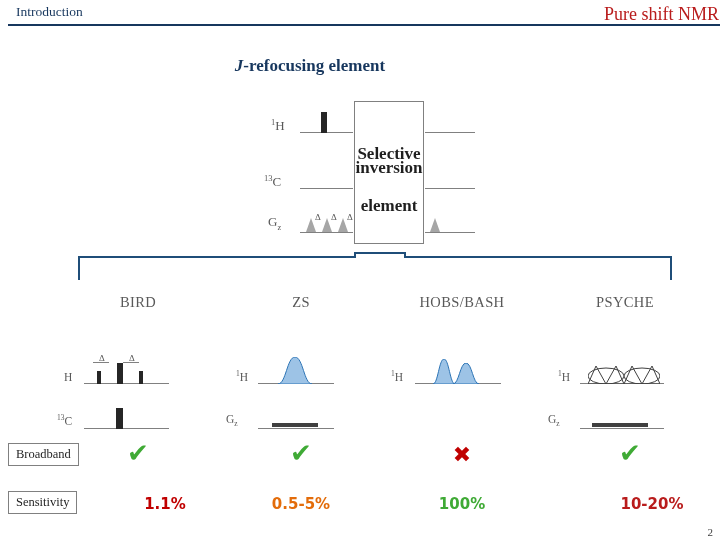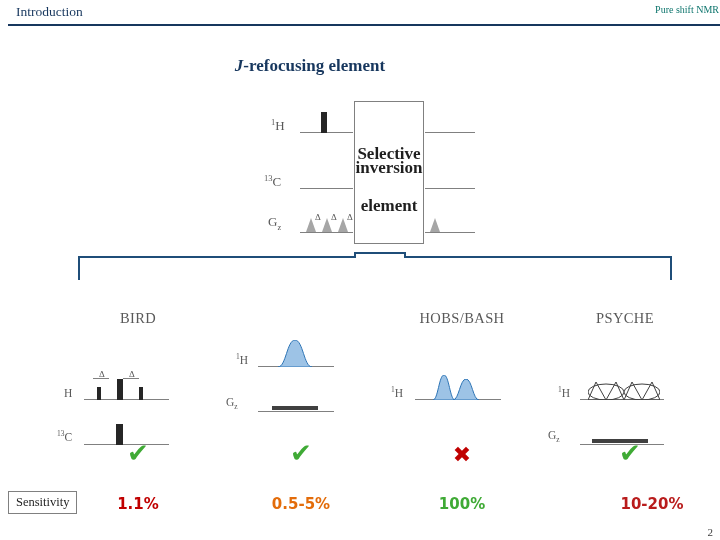--- a/index.html
+++ b/index.html
@@ -33,22 +33,22 @@
     left: 8px;
     top: 4px;
     font-size: 13.5px;
     color: #17375e;
     font-family: "Liberation Serif", serif;
   }
   .header-right {
     position: absolute;
     right: 9px;
     top: 4px;
-    font-size: 10px;
-    color: #0f766e;
+    font-size: 18px;
+    color: #b91c1c;
     font-family: "Liberation Serif", serif;
   }
   .header-rule {
     position: absolute;
     left: 0;
     top: 24px;
     width: 720px;
     height: 2px;
     background: #17375e;
   }
@@ -153,21 +153,20 @@
     position: absolute;
     top: 294px;
     width: 170px;
     text-align: center;
   }
   .method-name {
     font-size: 14.5px;
     color: #595959;
     font-family: "Liberation Serif", serif;
     letter-spacing: 0.4px;
-    margin-top: 16px;
   }
   .m-diagram {
     position: relative;
     width: 170px;
     height: 95px;
     margin-top: 10px;
   }
   .small-label {
     position: absolute;
     font-size: 11.5px;
@@ -293,20 +292,21 @@
       <div class="axis-line" style="left:31px; top:107px; width:85px;"></div>
       <div class="pulse" style="left:63px; top:87px; width:7px; height:21px;"></div>
       <div class="grad-delta" style="left:46px; top:32px;">Δ</div>
       <div class="grad-delta" style="left:76px; top:32px;">Δ</div>
       <div class="axis-line" style="left:40px; top:41px; width:16px; background:#808080;"></div>
       <div class="axis-line" style="left:70px; top:41px; width:16px; background:#808080;"></div>
     </div>
   </div>
 
   <div class="method" style="left:216px;">
+    <div class="method-name">ZS</div>
     <div class="m-diagram">
       <div class="small-label" style="left:20px; top:48px;">
         <sup>1</sup><span>H</span>
       </div>
       <div class="axis-line" style="left:42px; top:62px; width:76px;"></div>
       <svg style="position:absolute; left:62px; top:36px;" width="34" height="27">
         <path d="M0,27 C8,27 9,0 17,0 C25,0 26,27 34,27 Z" fill="#9dc3e6" stroke="#2e75b6" stroke-width="1"></path>
       </svg>
       <div class="small-label" style="left:10px; top:92px;">
         <span>G</span><sub>z</sub>
@@ -350,26 +350,27 @@
         <ellipse cx="18" cy="12" rx="18" ry="8" fill="none" stroke="#404040" stroke-width="1"></ellipse>
       </svg>
       <div class="small-label" style="left:8px; top:92px;">
         <span>G</span><sub>z</sub>
       </div>
       <div class="axis-line" style="left:40px; top:107px; width:84px;"></div>
       <div class="pulse" style="left:52px; top:102px; width:56px; height:4px; background:#404040;"></div>
     </div>
   </div>
 
+  <div class="row-label" style="top:443px;">Broadband</div>
   <div class="mark tick" style="left:108px; top:440px;">✔</div>
   <div class="mark tick" style="left:271px; top:440px;">✔</div>
   <div class="mark cross" style="left:432px; top:442px; font-size:22px;">✖</div>
   <div class="mark tick" style="left:600px; top:440px;">✔</div>
 
   <div class="row-label" style="top:491px;">Sensitivity</div>
-  <div class="sens-val" style="left:78px; top:495px; color:#c00000;">1.1%</div>
+  <div class="sens-val" style="left:78px; top:495px; color:#c00000;padding-left:27px;">1.1%</div>
   <div class="sens-val" style="left:241px; top:495px; color:#e36c0a;">0.5-5%</div>
   <div class="sens-val" style="left:402px; top:495px; color:#3faa35;">100%</div>
   <div class="sens-val" style="left:592px; top:495px; color:#b91c1c;">10-20%</div>
 
   <div class="pagenum">2</div>
 
 </div>
 
 </body></html>

